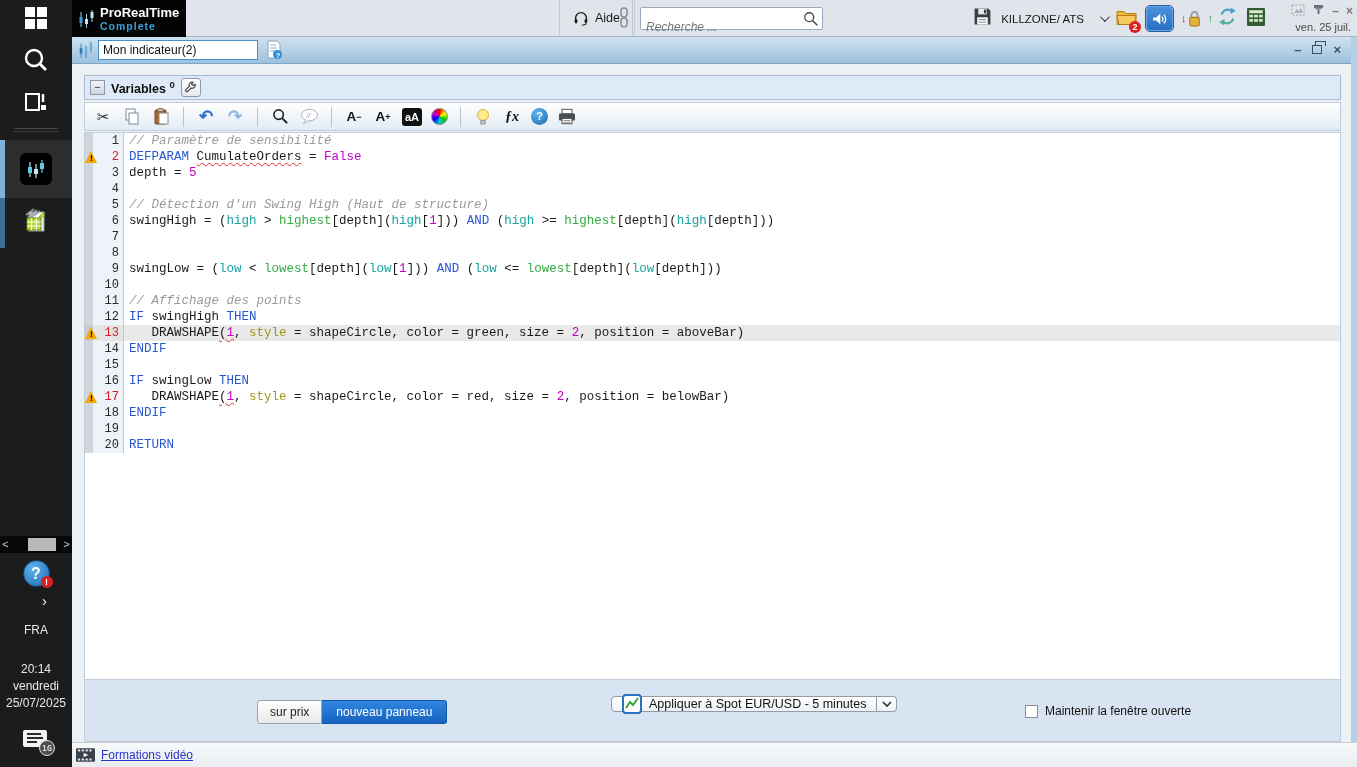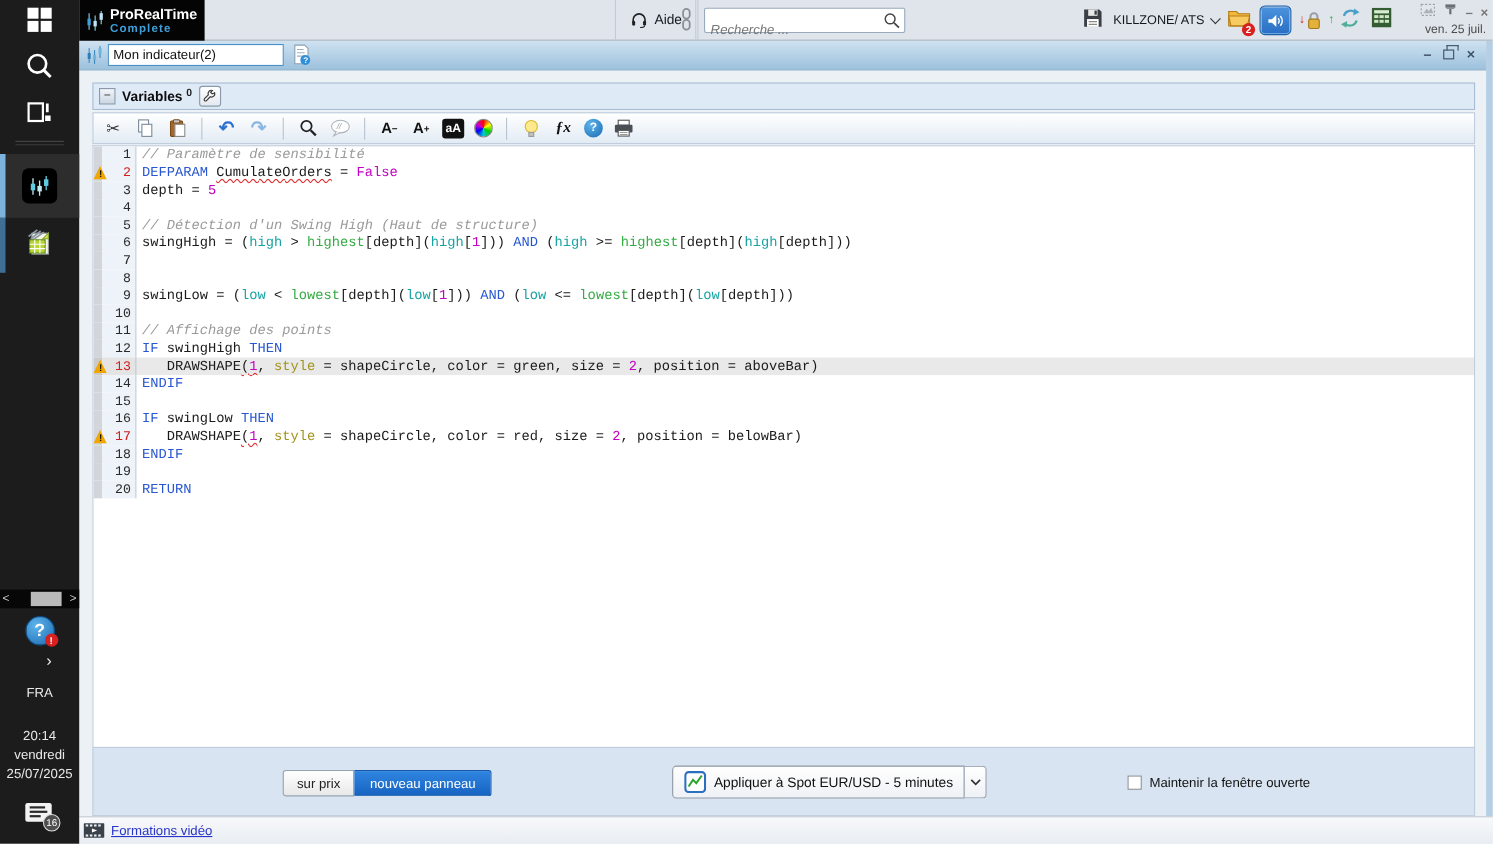--- a/index.html
+++ b/index.html
@@ -40,21 +40,21 @@
   #menus { position:absolute; left:118px; top:0; height:36px; display:flex; align-items:center; }
   .menu-item { padding:0 11px; font-size:12.5px; color:#15191d; line-height:36px; cursor:default; }
   #aide-group { position:absolute; left:487px; top:0; height:36px; display:flex; align-items:center; gap:5px;
     padding:0 12px; border-left:1px solid #c3cbd4; border-right:1px solid #c3cbd4; }
   #aide-group span { font-size:12.5px; color:#15191d; }
   #chain-box { position:absolute; left:541px; top:0; height:36px; width:22px; display:flex; align-items:center; justify-content:center; border-right:1px solid #c3cbd4; }
   #search-box { position:absolute; left:568px; top:7px; width:183px; height:23px; background:#fff; border:1px solid #98aabb; border-radius:2px; }
   #search-box input { position:absolute; left:5px; top:1px; width:150px; height:35px; border:none; outline:none; font-size:12px; font-style:italic; color:#555; background:transparent; }
   #search-box .mag { position:absolute; right:3px; top:3px; }
   #tr-icons { position:absolute; right:92px; top:0; height:37px; display:flex; align-items:center; gap:9px; }
-  #account { display:flex; align-items:center; gap:5px; font-size:11.5px; color:#15191d; white-space:nowrap; }
+  #account { display:flex; align-items:center; gap:16px; font-size:11.5px; color:#15191d; white-space:nowrap; }
   .chev-down { width:7px; height:7px; border-right:1.6px solid #333; border-bottom:1.6px solid #333; transform:rotate(45deg) translateY(-2px); }
   .badge-red { position:absolute; right:-4px; bottom:-3px; width:12px; height:12px; border-radius:50%; background:#d92020; color:#fff; font-size:9px; font-weight:bold; line-height:12px; text-align:center; }
   #speaker-btn { width:27px; height:25px; border-radius:4px; background:linear-gradient(#4a92dd,#2a6fc4); border:1px solid #6aa6e0; outline:1px solid #1d5fa8; display:flex; align-items:center; justify-content:center; }
   .lock-wrap { position:relative; width:26px; height:22px; }
   .lock-wrap .arrow { position:absolute; font-size:11px; font-weight:bold; }
   #corner-icons { position:absolute; right:4px; top:2px; display:flex; align-items:center; gap:7px; }
   #corner-icons .glyph { font-size:12px; color:#777; font-weight:bold; line-height:14px; }
   #top-date { position:absolute; right:6px; top:21px; font-size:11px; color:#4a4a4a; }
 
   
@@ -106,21 +106,21 @@
   .tok-d { color:#1a1a1a; }
   .tok-du { color:#1a1a1a; }
   .tok-mu { color:#c400c4; }
   .tok-du,.tok-mu,.tok-uw { text-decoration:underline; text-decoration-style:wavy; text-decoration-color:#e03030; text-decoration-thickness:1px; text-underline-offset:2px; }
 
   
   #bottompanel { position:absolute; left:12px; right:10px; top:642px; height:63px; background:#d8e4f1; border:1px solid #bfcddc; }
   #seg { position:absolute; left:172px; top:20px; height:24px; display:flex; }
   #btn-price { height:24px; padding:0 12px; background:linear-gradient(#ffffff,#e8e8e8); border:1px solid #9aa4ad; border-radius:3px 0 0 3px; font-size:12px; color:#222; line-height:22px; }
   #btn-panel { height:24px; padding:0 14px; background:linear-gradient(#2f85e0,#1763c2); border:1px solid #1558a8; border-left:none; border-radius:0 3px 3px 0; font-size:12px; color:#fff; line-height:22px; }
-  #apply { position:absolute; left:526px; top:16px; height:30px; display:flex; }
+  #apply { position:absolute; left:526px; top:16px; height:16px; display:flex; }
   #apply-main { display:flex; align-items:center; gap:7px; padding:0 10px; background:linear-gradient(#ffffff,#eef1f5); border:1px solid #939ca6; border-radius:4px 0 0 4px; font-size:12.5px; color:#111; }
   #apply-chev { width:20px; background:linear-gradient(#ffffff,#eef1f5); border:1px solid #939ca6; border-left:none; border-radius:0 4px 4px 0; display:flex; align-items:center; justify-content:center; }
   #keepopen { position:absolute; left:940px; top:24px; display:flex; align-items:center; gap:7px; }
   .cbx { width:13px; height:13px; background:#fff; border:1px solid #8a8f96; }
   #keepopen span { font-size:12px; color:#111; }
 
   
   #footer { position:absolute; left:72px; top:742px; width:1285px; height:25px; background:linear-gradient(#f7f9fb,#e9edf2); border-top:1px solid #c8cdd3; display:flex; align-items:center; padding-left:4px; gap:6px; }
   #footer a { font-size:12px; color:#2a35c8; text-decoration:underline; }
 </style>

